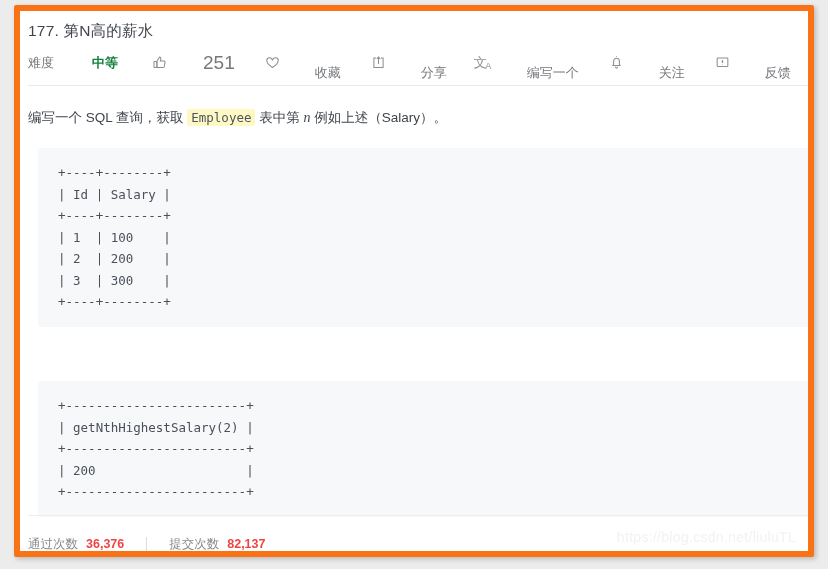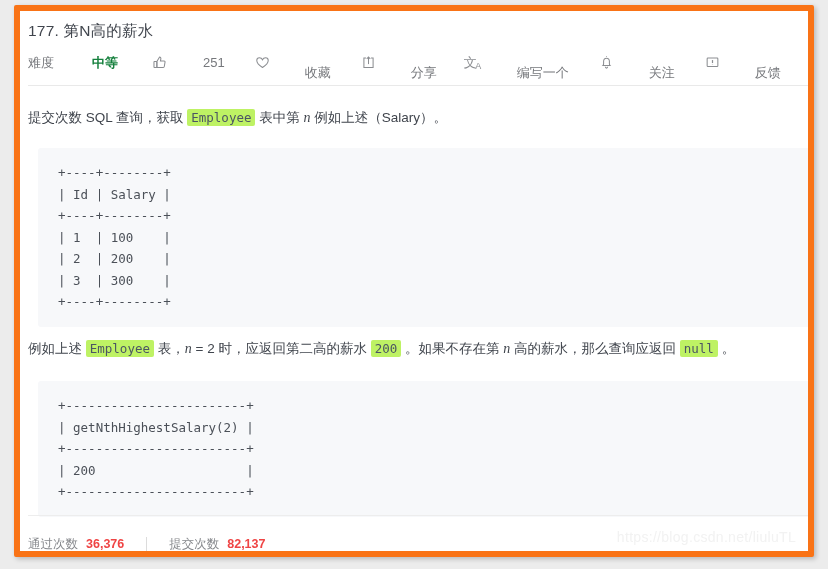--- a/index.html
+++ b/index.html
@@ -72,21 +72,21 @@
   }
   .icon {
     display: inline-flex;
     align-items: center;
     justify-content: flex-end;
     width: 15px;
     height: 15px;
     color: #8b8d91;
   }
   .icon svg { display: block; }
-  .count { margin-left: 7px; color: #76787c; font-size: 13px; }
+  .count { margin-left: 7px; color: #76787c; font-size: 19px; }
   .translate-glyph {
     font-size: 13px;
     color: #8b8d91;
     letter-spacing: -0.5px;
     line-height: 1;
   }
   .translate-glyph sub {
     font-size: 9px;
     vertical-align: baseline;
     position: relative;
@@ -110,21 +110,21 @@
     font-size: 13.5px;
     color: #40454d;
     line-height: 1.6;
     white-space: nowrap;
   }
   .p1 { top: 96px; }
   .p2 { top: 327px; }
   code.inline {
     font-family: "DejaVu Sans Mono", "Liberation Mono", monospace;
     font-size: 12.5px;
-    background: #bef264;
+    background: #fef9c3;
     color: #4b5563;
     padding: 1px 4px;
     border-radius: 2px;
   }
   em.var {
     font-style: italic;
     font-family: "Liberation Serif", "DejaVu Serif", serif;
     font-size: 14px;
   }
 
@@ -260,36 +260,33 @@
           </svg>
         </span>
         <span class="lbl">反馈</span>
       </div>
 
     </div>
 
     <div class="divider-top"></div>
 
     <div class="para p1">
-      <span>提交次数 SQL 查询，获取 </span><code class="inline">Employee</code><span> 表中第 </span><em class="var">n</em><span> 例如上述（Salary）。</span>
+      <span>编写一个 SQL 查询，获取 </span><code class="inline">Employee</code><span> 表中第 </span><em class="var">n</em><span> 例如上述（Salary）。</span>
     </div>
 
     <div class="codeblock cb1">
       <pre>+----+--------+
 | Id | Salary |
 +----+--------+
 | 1  | 100    |
 | 2  | 200    |
 | 3  | 300    |
 +----+--------+</pre>
     </div>
 
-    <div class="para p2">
-      <span>例如上述 </span><code class="inline">Employee</code><span> 表，</span><em class="var">n</em><span> = 2 时，应返回第二高的薪水 </span><code class="inline">200</code><span> 。如果不存在第 </span><em class="var">n</em><span> 高的薪水，那么查询应返回 </span><code class="inline">null</code><span> 。</span>
-    </div>
 
     <div class="codeblock cb2">
       <pre>+------------------------+
 | getNthHighestSalary(2) |
 +------------------------+
 | 200                    |
 +------------------------+</pre>
     </div>
 
     <div class="divider-bottom"></div>

